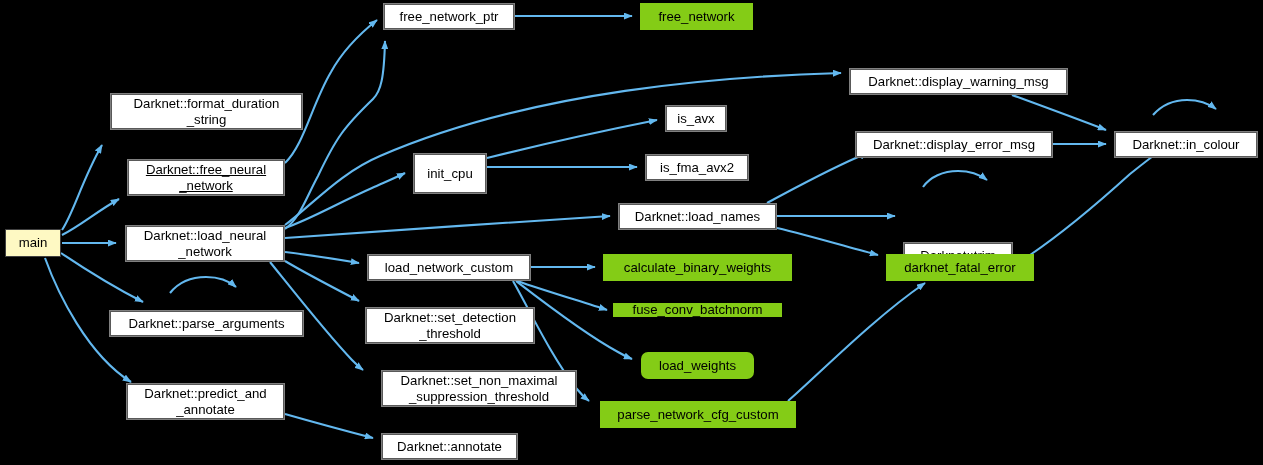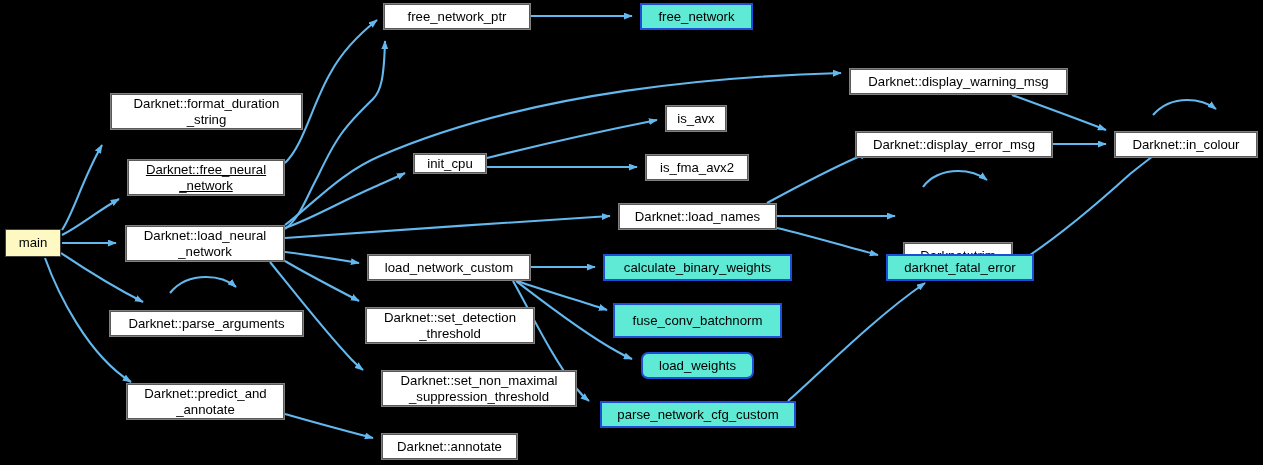--- a/index.html
+++ b/index.html
@@ -29,22 +29,22 @@
     border:1px solid #808080;
     box-shadow:0 0 0 0 transparent;
   }
   .node.plain::after{
     content:"";
     position:absolute;left:0;top:0;right:0;bottom:0;
     border:1px solid #595959;
     pointer-events:none;
   }
   .node.red{
-    background:#5eead4;
-    border:2px solid #1d4ed8;
+    background:#84cc16;
+    border:2px solid #84cc16;
   }
   .node.current{
     background:#fef9c3;
     border:1px solid #404040;
   }
   .node span{display:block;width:100%;}
 </style>
 </head>
 <body>
 
@@ -137,27 +137,27 @@
     <span>Darknet::load_neural
 _network</span>
   </div>
   <div class="node plain" style="left:109px;top:310px;width:195px;height:27px;">
     <span>Darknet::parse_arguments</span>
   </div>
   <div class="node plain" style="left:126px;top:383px;width:159px;height:37px;">
     <span>Darknet::predict_and
 _annotate</span>
   </div>
-  <div class="node plain" style="left:383px;top:3px;width:148px;height:27px;">
+  <div class="node plain" style="left:383px;top:3px;width:132px;height:27px;">
     <span>free_network_ptr</span>
   </div>
   <div class="node red" style="left:640px;top:3px;width:113px;height:27px;">
     <span>free_network</span>
   </div>
-  <div class="node plain" style="left:413px;top:153px;width:74px;height:21px;">
+  <div class="node plain" style="left:413px;top:153px;width:74px;height:41px;">
     <span>init_cpu</span>
   </div>
   <div class="node plain" style="left:665px;top:105px;width:62px;height:27px;">
     <span>is_avx</span>
   </div>
   <div class="node plain" style="left:645px;top:154px;width:104px;height:27px;">
     <span>is_fma_avx2</span>
   </div>
   <div class="node plain" style="left:618px;top:203px;width:159px;height:27px;">
     <span>Darknet::load_names</span>
@@ -172,21 +172,21 @@
   <div class="node plain" style="left:352px;top:370px;width:196px;height:37px;margin-left:29px;">
     <span>Darknet::set_non_maximal
 _suppression_threshold</span>
   </div>
   <div class="node plain" style="left:381px;top:433px;width:137px;height:27px;">
     <span>Darknet::annotate</span>
   </div>
   <div class="node red" style="left:603px;top:254px;width:189px;height:27px;">
     <span>calculate_binary_weights</span>
   </div>
-  <div class="node red" style="left:613px;top:303px;width:169px;height:35px;">
+  <div class="node red" style="left:613px;top:303px;width:169px;height:14px;">
     <span>fuse_conv_batchnorm</span>
   </div>
   <div class="node red" style="left:641px;top:352px;width:113px;height:27px;border-radius:7px;">
     <span>load_weights</span>
   </div>
   <div class="node red" style="left:600px;top:401px;width:196px;height:27px;">
     <span>parse_network_cfg_custom</span>
   </div>
   <div class="node plain" style="left:849px;top:68px;width:219px;height:27px;">
     <span>Darknet::display_warning_msg</span>

